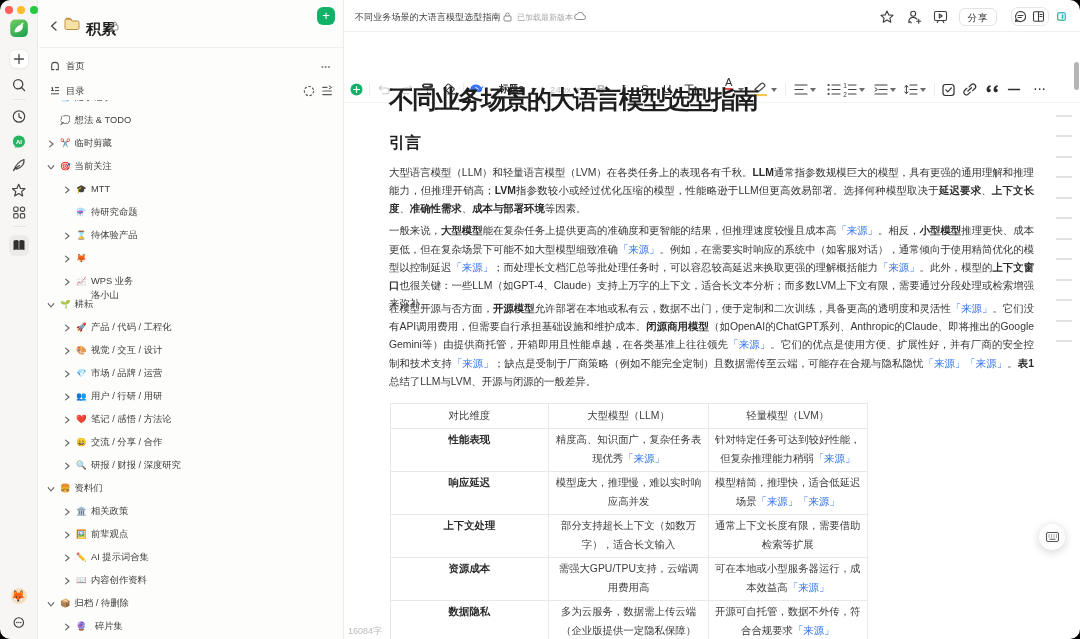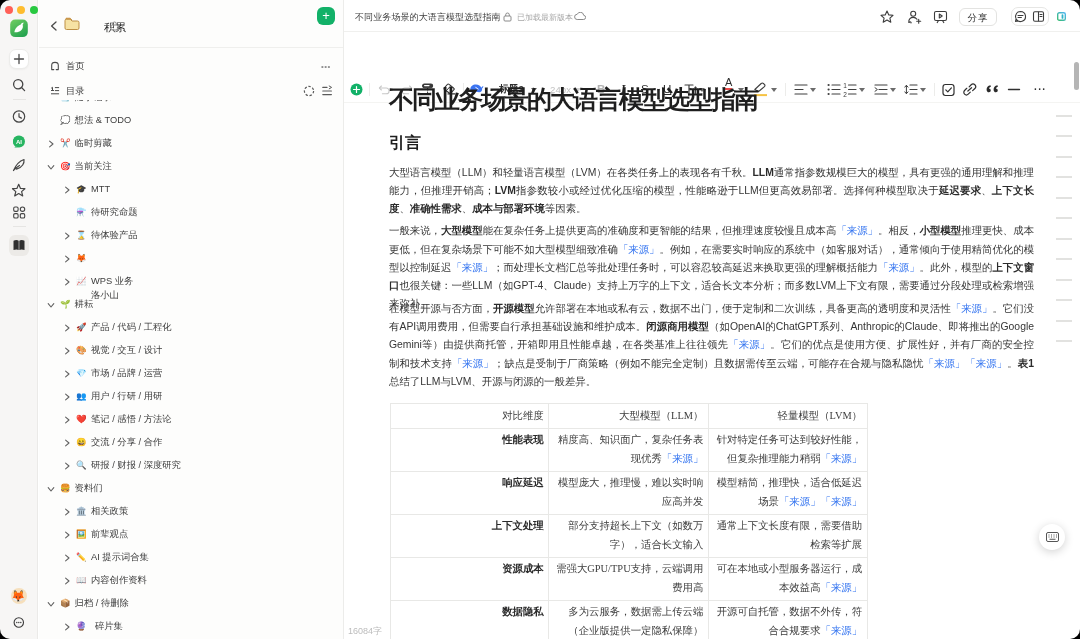--- a/index.html
+++ b/index.html
@@ -54,21 +54,21 @@
     color:#1e1e1e; font-weight:700; white-space:nowrap; }
   h2.doc { position:absolute; left:0; top:133px; font-size:16px; line-height:20px;
     color:#1e1e1e; font-weight:700; }
   p.doc { position:absolute; left:0; width:645px; font-size:10.4px; line-height:18.3px;
     color:#363636; text-align:justify; }
   p.doc b, td b { font-weight:700; color:#2b2b2b; }
   a.src { color:#3575f0; text-decoration:none; }
   #dtable { position:absolute; left:0.6px; top:403px; width:478px;
     border-collapse:collapse; font-size:10.4px; color:#3d3d3d; }
   #dtable td, #dtable th { border:1px solid #e8e8e6; vertical-align:top;
-    padding:2.6px 4.5px; line-height:18.3px; text-align:right; font-weight:400;font-family:Liberation Serif, serif; }
+    padding:2.6px 4.5px; line-height:18.3px; text-align:center; font-weight:400; }
   #dtable td { padding:2.7px 4.5px; }
   #dtable td:first-child { font-weight:700; color:#2b2b2b; }
 
   .mmdash { position:absolute; left:1056px; width:16px; height:2px; background:#e2e2e0; }
   #scrollthumb { position:absolute; left:1074px; top:62px; width:5px; height:28px;
     background:#b5b5b5; border-radius:2.5px; }
   #kbfab { position:absolute; left:1039px; top:524px; width:26px; height:26px;
     border-radius:50%; background:#fff; box-shadow:0 2px 10px rgba(0,0,0,.18);
     display:flex; align-items:center; justify-content:center; }
   #wcount { position:absolute; left:348px; top:625px; font-size:9px; color:#bcbcbc; }
@@ -162,21 +162,21 @@
 
 <div id="side">
   <div id="sidehead">
     <svg class="abs" style="left:10px; top:21px;" width="10" height="10">
         <path d="M7 1 L2.6 5 L7 9" stroke="#4a4a4a" stroke-width="1.3" fill="none" stroke-linecap="round" stroke-linejoin="round"></path>
       </svg>
     <svg class="abs" style="left:25px; top:16px;" width="16" height="15">
       <path d="M2 2.2 L6.2 2.2 L7.8 4 L2 4 Z" fill="#e9953a" stroke="#c08b3a" stroke-width="0.8"></path>
       <path d="M1 4.6 Q1 3.2 2.5 3.2 L6.4 3.2 L8 5 L13.5 5 Q15 5 15 6.4 L15 12 Q15 13.5 13.5 13.5 L2.5 13.5 Q1 13.5 1 12 Z" fill="#f6e2a4" stroke="#bd8f45" stroke-width="1"></path>
     </svg>
-    <div class="abs" style="left:65px; top:20px; font-size:11px; font-weight:400; color:#1f1f1f;">积累</div>
+    <div class="abs" style="left:47px; top:20px; font-size:15px; font-weight:700; color:#1f1f1f;">积累</div>
     <svg class="abs" style="left:71px; top:20.5px;" width="9" height="10">
         <g stroke="#8a8a8a" stroke-width="1" fill="none">
       <rect x="1" y="4" width="7" height="5" rx="1"></rect>
           <path d="M2.7 4 V2.8 a1.8 1.8 0 0 1 3.6 0 V4"></path>
         </g>
       </svg>
     <div id="greenplus">+</div>
   </div>
 
   <div class="srow" style="top:79px;">

